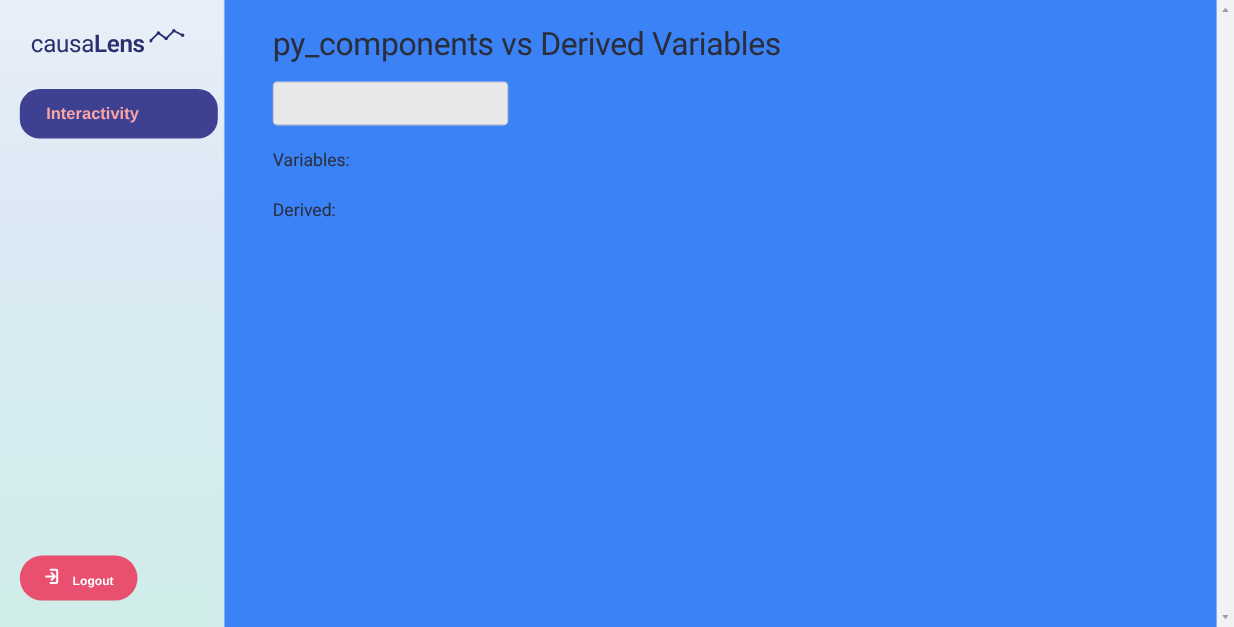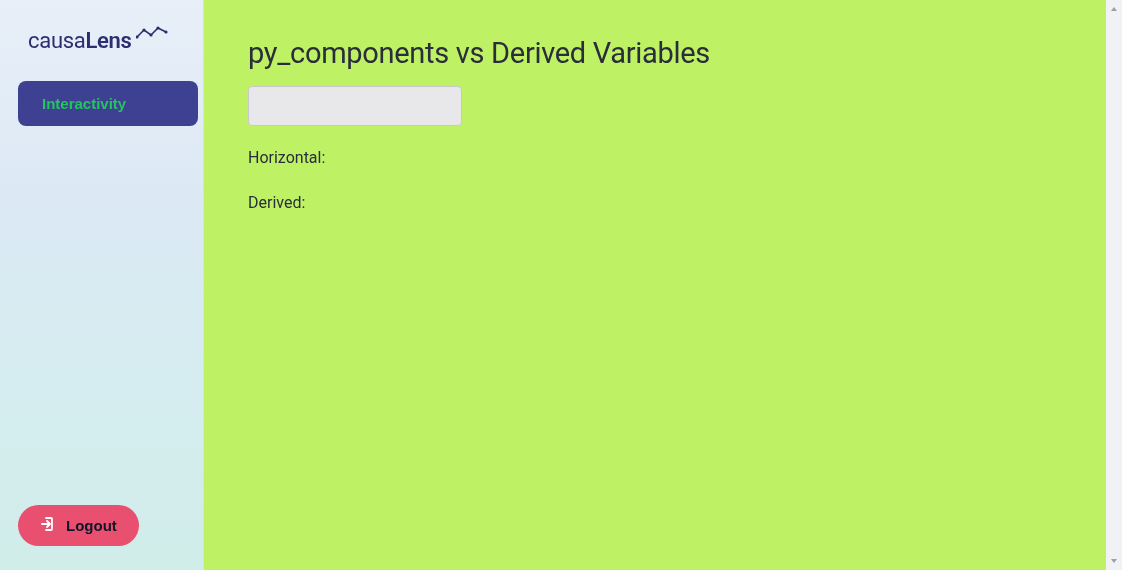--- a/index.html
+++ b/index.html
@@ -40,53 +40,53 @@
     }
     .logo-text .bold {
       font-weight: 600;
     }
     .logo-mark {
       margin-left: 4px;
       margin-top: -12px;
     }
     .nav-item {
       background: #3e4191;
-      color: #22c55e;
-      border-radius: 8px;
+      color: #fca5a5;
+      border-radius: 18px;
       padding: 14px 24px;
       font-size: 15px;
       font-weight: 600;
       width: 100%;
       border: none;
       text-align: left;
       cursor: pointer;
     }
     .sidebar-footer {
       margin-top: auto;
     }
     .logout-btn {
       background: #e94f6e;
-      color: #0f172a;
+      color: #ffffff;
       border: none;
       border-radius: 999px;
       padding: 11px 22px;
-      font-size: 15px;
+      font-size: 11px;
       font-weight: 600;
       display: inline-flex;
-      align-items: center;
+      align-items: flex-end;
       gap: 10px;
       cursor: pointer;
     }
     .logout-btn svg {
       flex-shrink: 0;
     }
     .main {
       flex: 1;
-      padding: 36px 44px;
-      background: #bef264;
+      padding: 24px 44px;
+      background: #3b82f6;
       position: relative;
     }
     .page-title {
       font-size: 29px;
       font-weight: 400;
       color: #2a2d3a;
       margin-bottom: 16px;
       letter-spacing: -0.3px;
     }
     .text-input {
@@ -168,21 +168,21 @@
       <span>Logout</span>
     </button>
   </div>
 </aside>
 
 <main class="main">
   <h1 class="page-title">py_components vs Derived Variables</h1>
 
   <input type="text" class="text-input" value="" style="">
 
-  <div class="label-row">Horizontal:</div>
+  <div class="label-row">Variables:</div>
   <div class="label-row">Derived:</div>
 
   <div class="vscroll">
     <div class="vscroll-arrow">
       <svg width="8" height="6" viewBox="0 0 8 6">
           <path d="M4 1L1 5h6L4 1z" fill="#9aa0a8"></path>
         </svg>
     </div>
     <div class="vscroll-track"></div>
     <div class="vscroll-arrow">

